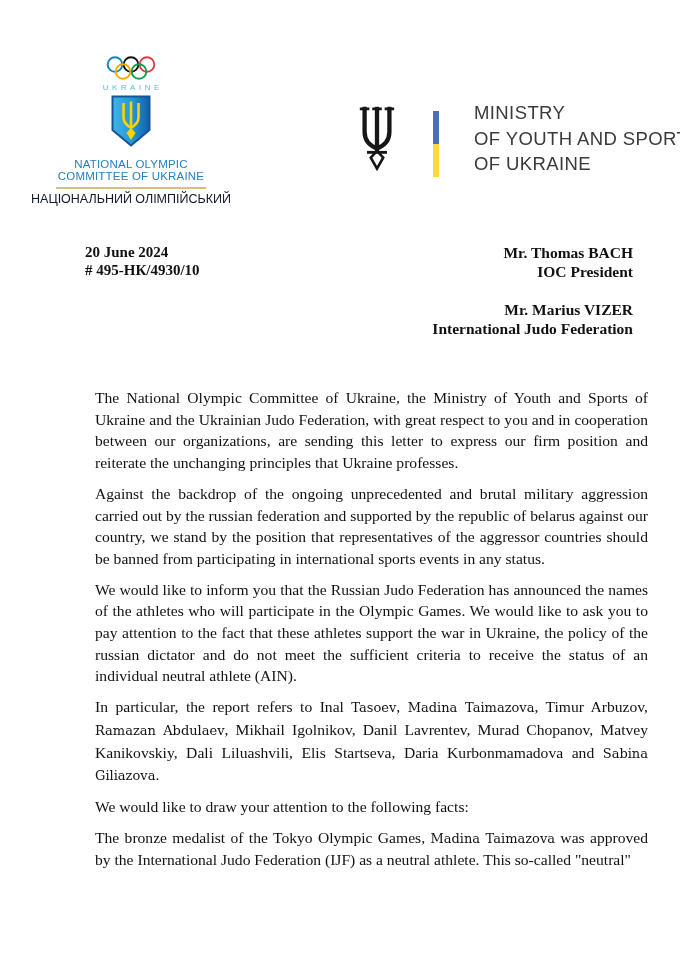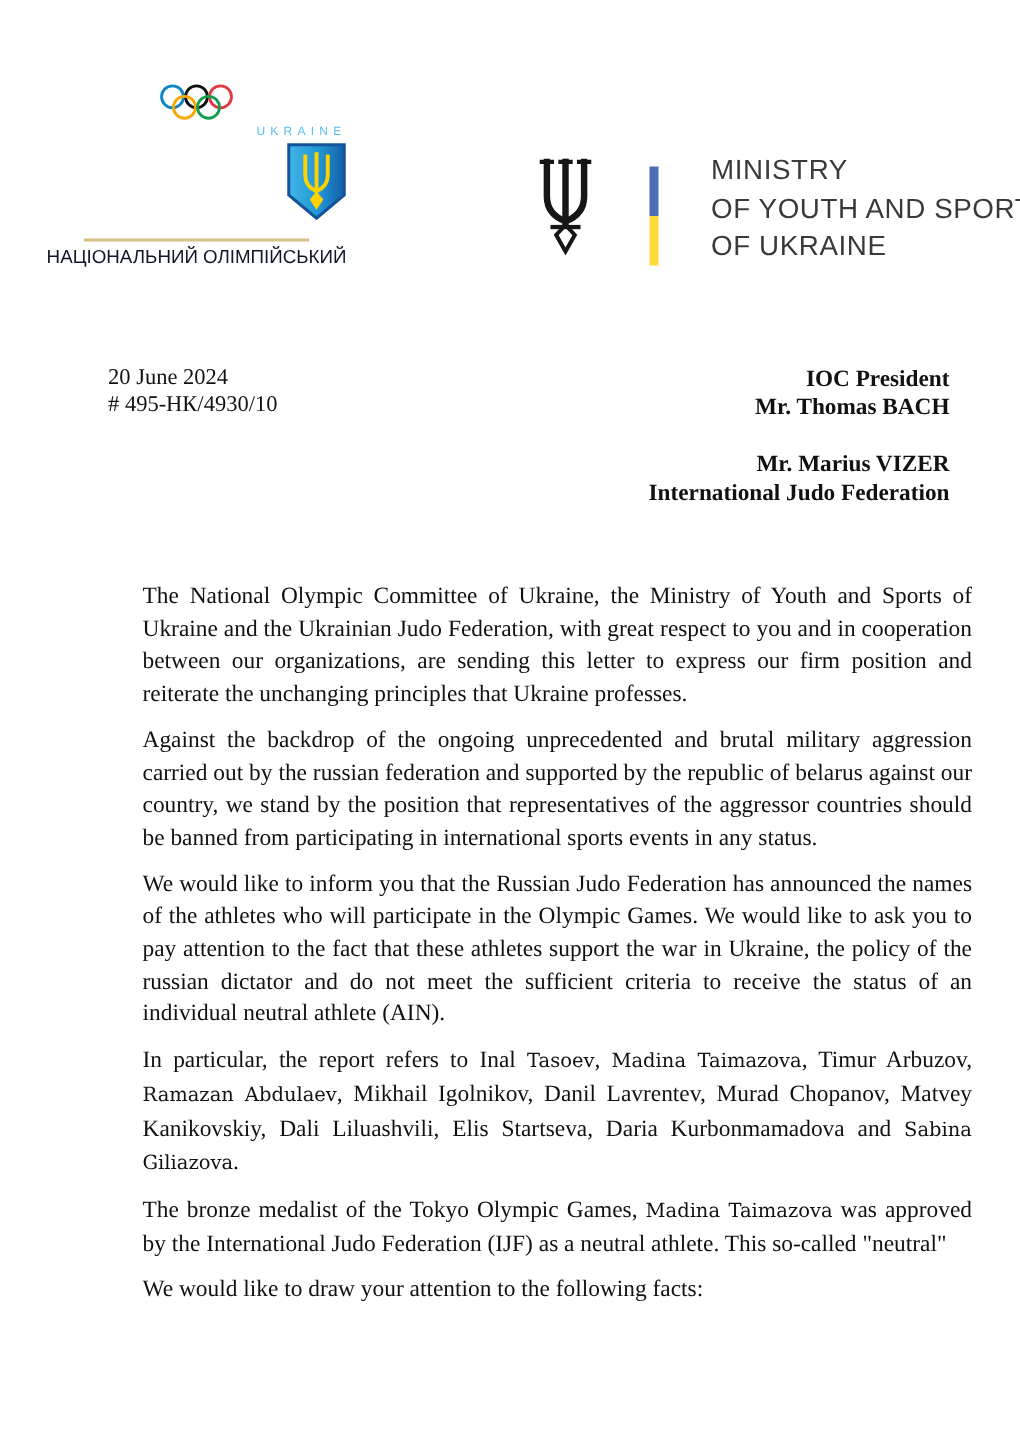--- a/index.html
+++ b/index.html
@@ -1,40 +1,40 @@
 <!DOCTYPE html>
 <html><head>
 <meta charset="utf-8">
 <style>
   html,body{margin:0;padding:0;background:#ffffff;}
   .page{position:relative;width:680px;height:961px;background:#ffffff;overflow:hidden;
         font-family:"Liberation Serif",serif;color:#111;}
 
   
-  .noc-logo{position:absolute;left:31px;top:55px;width:200px;text-align:right;}
+  .noc-logo{position:absolute;left:31px;top:55px;width:200px;text-align:center;}
   .noc-rings svg{display:block;margin:0 auto;}
   .noc-rings-label{font-family:"Liberation Sans",sans-serif;font-size:8px;letter-spacing:3.5px;
                    text-indent:3.5px;color:#56bfe8;margin-top:1px;}
   .noc-shield{margin:3px auto 7px;}
   .noc-en{font-family:"Liberation Sans",sans-serif;font-size:11.5px;line-height:12px;
           letter-spacing:0.2px;color:#1f7fc0;}
   .noc-divider{width:150px;height:2px;background:#d8c084;margin:5px auto 4px;}
   .noc-uk{font-family:"Liberation Sans",sans-serif;font-size:12.5px;line-height:13.5px;color:#0f172a;}
 
   
   .ministry{position:absolute;left:356px;top:100px;display:flex;align-items:flex-end;gap:28px;}
   .ministry-trident{flex:0 0 auto;}
   .flag-bar{width:6px;height:66px;margin:0 7px 0 7px;flex:0 0 auto;}
   .flag-bar-top{height:33px;background:#4a6fb8;}
   .flag-bar-bottom{height:33px;background:#ffd83a;}
   .ministry-text{font-family:"Liberation Sans",sans-serif;font-size:18.5px;line-height:25.5px;
                  letter-spacing:0.4px;color:#3a3a3a;white-space:nowrap;}
 
   
-  .date-block{position:absolute;left:72px;top:243px;font-weight:normal;font-size:15px;line-height:18px;}
+  .date-block{position:absolute;left:85px;top:243px;font-weight:bold;font-size:15px;line-height:18px;}
   .recipients{position:absolute;right:47px;top:243px;text-align:right;font-weight:bold;
               font-size:15.5px;line-height:19px;}
   .recipient-gap{height:19px;}
 
   
   .body-text{position:absolute;left:95px;top:387px;width:553px;font-size:15.6px;
              line-height:21.7px;text-align:justify;}
   .body-text p{margin:0 0 9px 0;}
   .body-text .alt{font-family:"DejaVu Serif",serif;font-size:13px;}
 </style>
@@ -65,20 +65,24 @@
         </defs>
         <path d="M1.5,1.5 h37 v33.5 L20,50.5 L1.5,35 Z" fill="url(#sg)" stroke="#14549c" stroke-width="2"></path>
         <g stroke="#ffd200" fill="none" stroke-width="2.6">
           <path d="M12.5,8 v14 c0,5.5 3,8.5 7.5,10.5"></path>
           <path d="M27.5,8 v14 c0,5.5 -3,8.5 -7.5,10.5"></path>
           <path d="M20,6.5 v27"></path>
         </g>
         <path d="M20,32.5 l4.5,5.5 L20,45 l-4.5,-7 Z" fill="#ffd200"></path>
       </svg>
     </div>
+    <div class="noc-en">
+      <div>NATIONAL OLYMPIC</div>
+      <div>COMMITTEE OF UKRAINE</div>
+    </div>
     <div class="noc-divider"></div>
     <div class="noc-uk">
       <div>НАЦІОНАЛЬНИЙ ОЛІМПІЙСЬКИЙ</div>
     </div>
   </div>
 
   <div class="ministry">
     <div class="ministry-trident">
       <svg width="42" height="68" viewBox="0 0 44 70" fill="none">
         <g stroke="#161616" stroke-linecap="square">
@@ -101,29 +105,29 @@
       <div>OF UKRAINE</div>
     </div>
   </div>
 
   <div class="date-block">
     <div>20 June 2024</div>
     <div># 495-НК/4930/10</div>
   </div>
 
   <div class="recipients">
+    <div>Mr. Thomas BACH</div>
     <div>IOC President</div>
-    <div>Mr. Thomas BACH</div>
     <div class="recipient-gap"></div>
     <div>Mr. Marius VIZER</div>
     <div>International Judo Federation</div>
   </div>
 
   <div class="body-text">
       <p><span>The National Olympic Committee of Ukraine, the Ministry of Youth and Sports of Ukraine and the Ukrainian Judo Federation, with great respect to you and in cooperation between our organizations, are sending this letter to express our firm position and reiterate the unchanging principles that Ukraine professes.</span></p>
       <p><span>Against the backdrop of the ongoing unprecedented and brutal military aggression carried out by the russian federation and supported by the republic of belarus against our country, we stand by the position that representatives of the aggressor countries should be banned from participating in international sports events in any status.</span></p>
       <p><span>We would like to inform you that the Russian Judo Federation has announced the names of the athletes who will participate in the Olympic Games. We would like to ask you to pay attention to the fact that these athletes support the war in Ukraine, the policy of the russian dictator and do not meet the sufficient criteria to receive the status of an individual neutral athlete (AIN).</span></p>
       <p><span>In particular, the report refers to Inal </span><span class="alt">Tasoev</span><span>, </span><span class="alt">Madina Taimazova</span><span>, Timur Arbuzov, </span><span class="alt">Ramazan Abdulaev</span><span>, Mikhail Igolnikov, Danil Lavrentev, Murad Chopanov, Matvey Kanikovskiy, Dali Liluashvili, Elis Startseva, Daria Kurbonmamadova and </span><span class="alt">Sabina Giliazova</span><span>.</span></p>
+      <p><span>We would like to draw your attention to the following facts:</span></p>
       <p><span>The bronze medalist of the Tokyo Olympic Games, </span><span class="alt">Madina Taimazova</span><span> was approved by the International Judo Federation (IJF) as a neutral athlete. This so-called "neutral"</span></p>
-      <p><span>We would like to draw your attention to the following facts:</span></p>
     </div>
 
 </div>
 
 </body></html>

